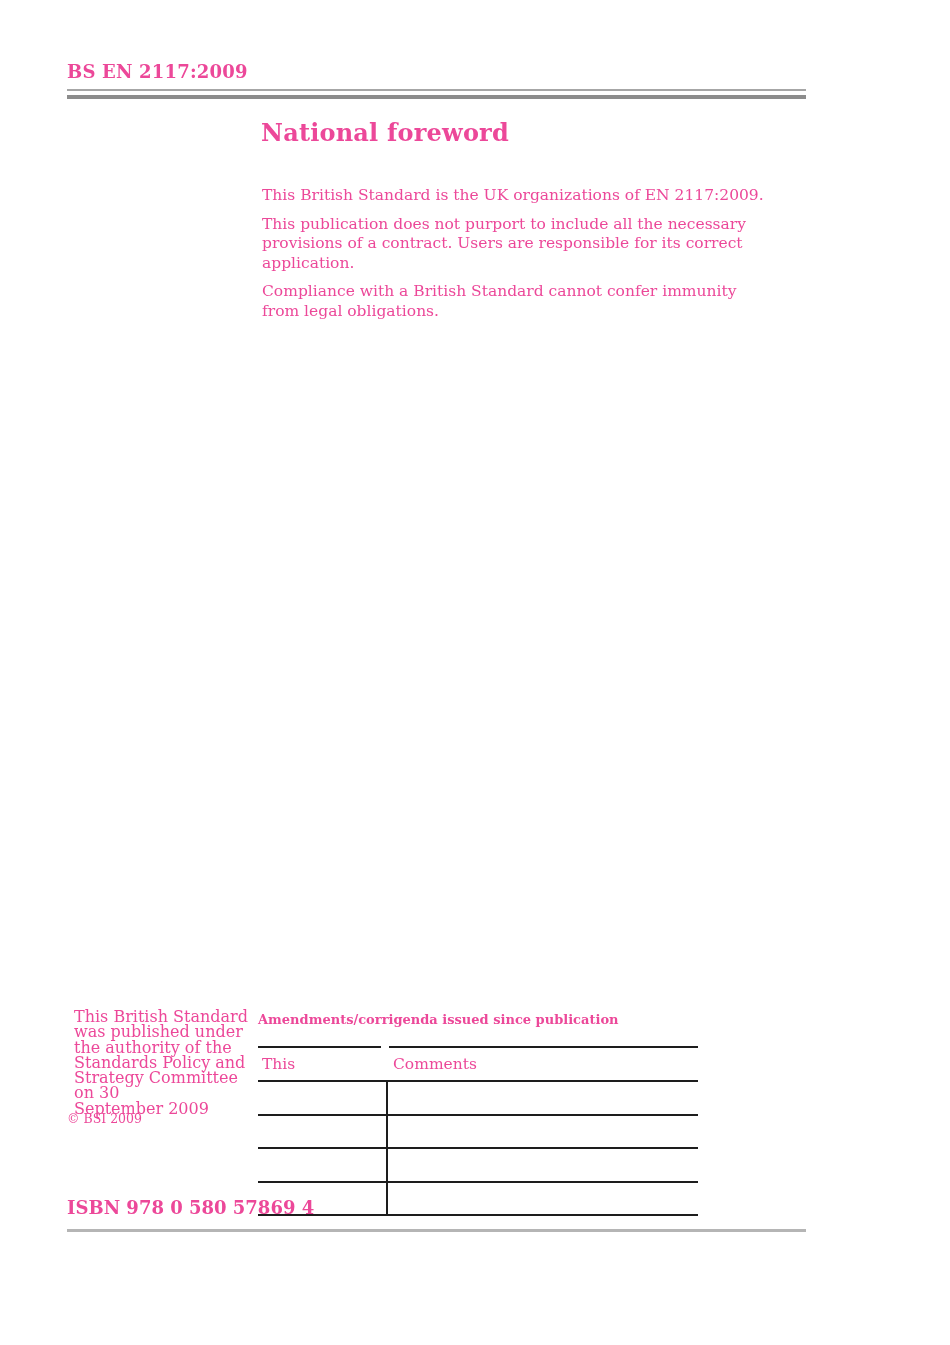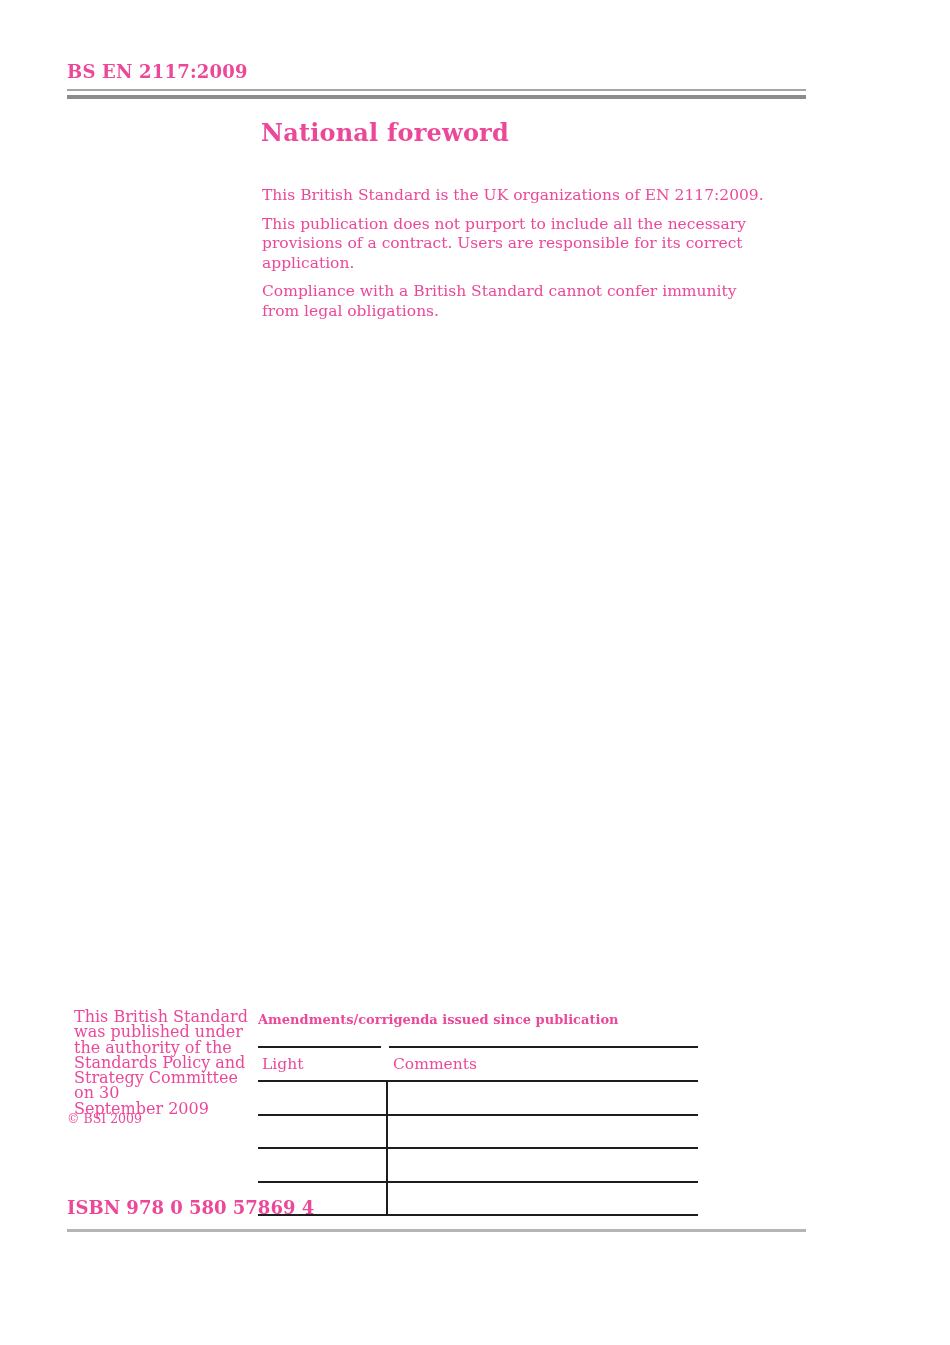--- a/index.html
+++ b/index.html
@@ -168,21 +168,21 @@
 Strategy Committee on 30
 September 2009</div>
   <div class="copyright">© BSI 2009</div>
   <div class="isbn">ISBN 978 0 580 57869 4</div>
 
   <div class="amendments">
     <div class="amendments-title">Amendments/corrigenda issued since publication</div>
     <table>
       <thead>
         <tr>
-          <th class="col-date">Light</th>
+          <th class="col-date">This</th>
           <th class="col-comments">Comments</th>
         </tr>
       </thead>
       <tbody>
         <tr>
           <td class="date-cell"></td>
           <td class="comments-cell"></td>
         </tr>
         <tr>
           <td class="date-cell"></td>

